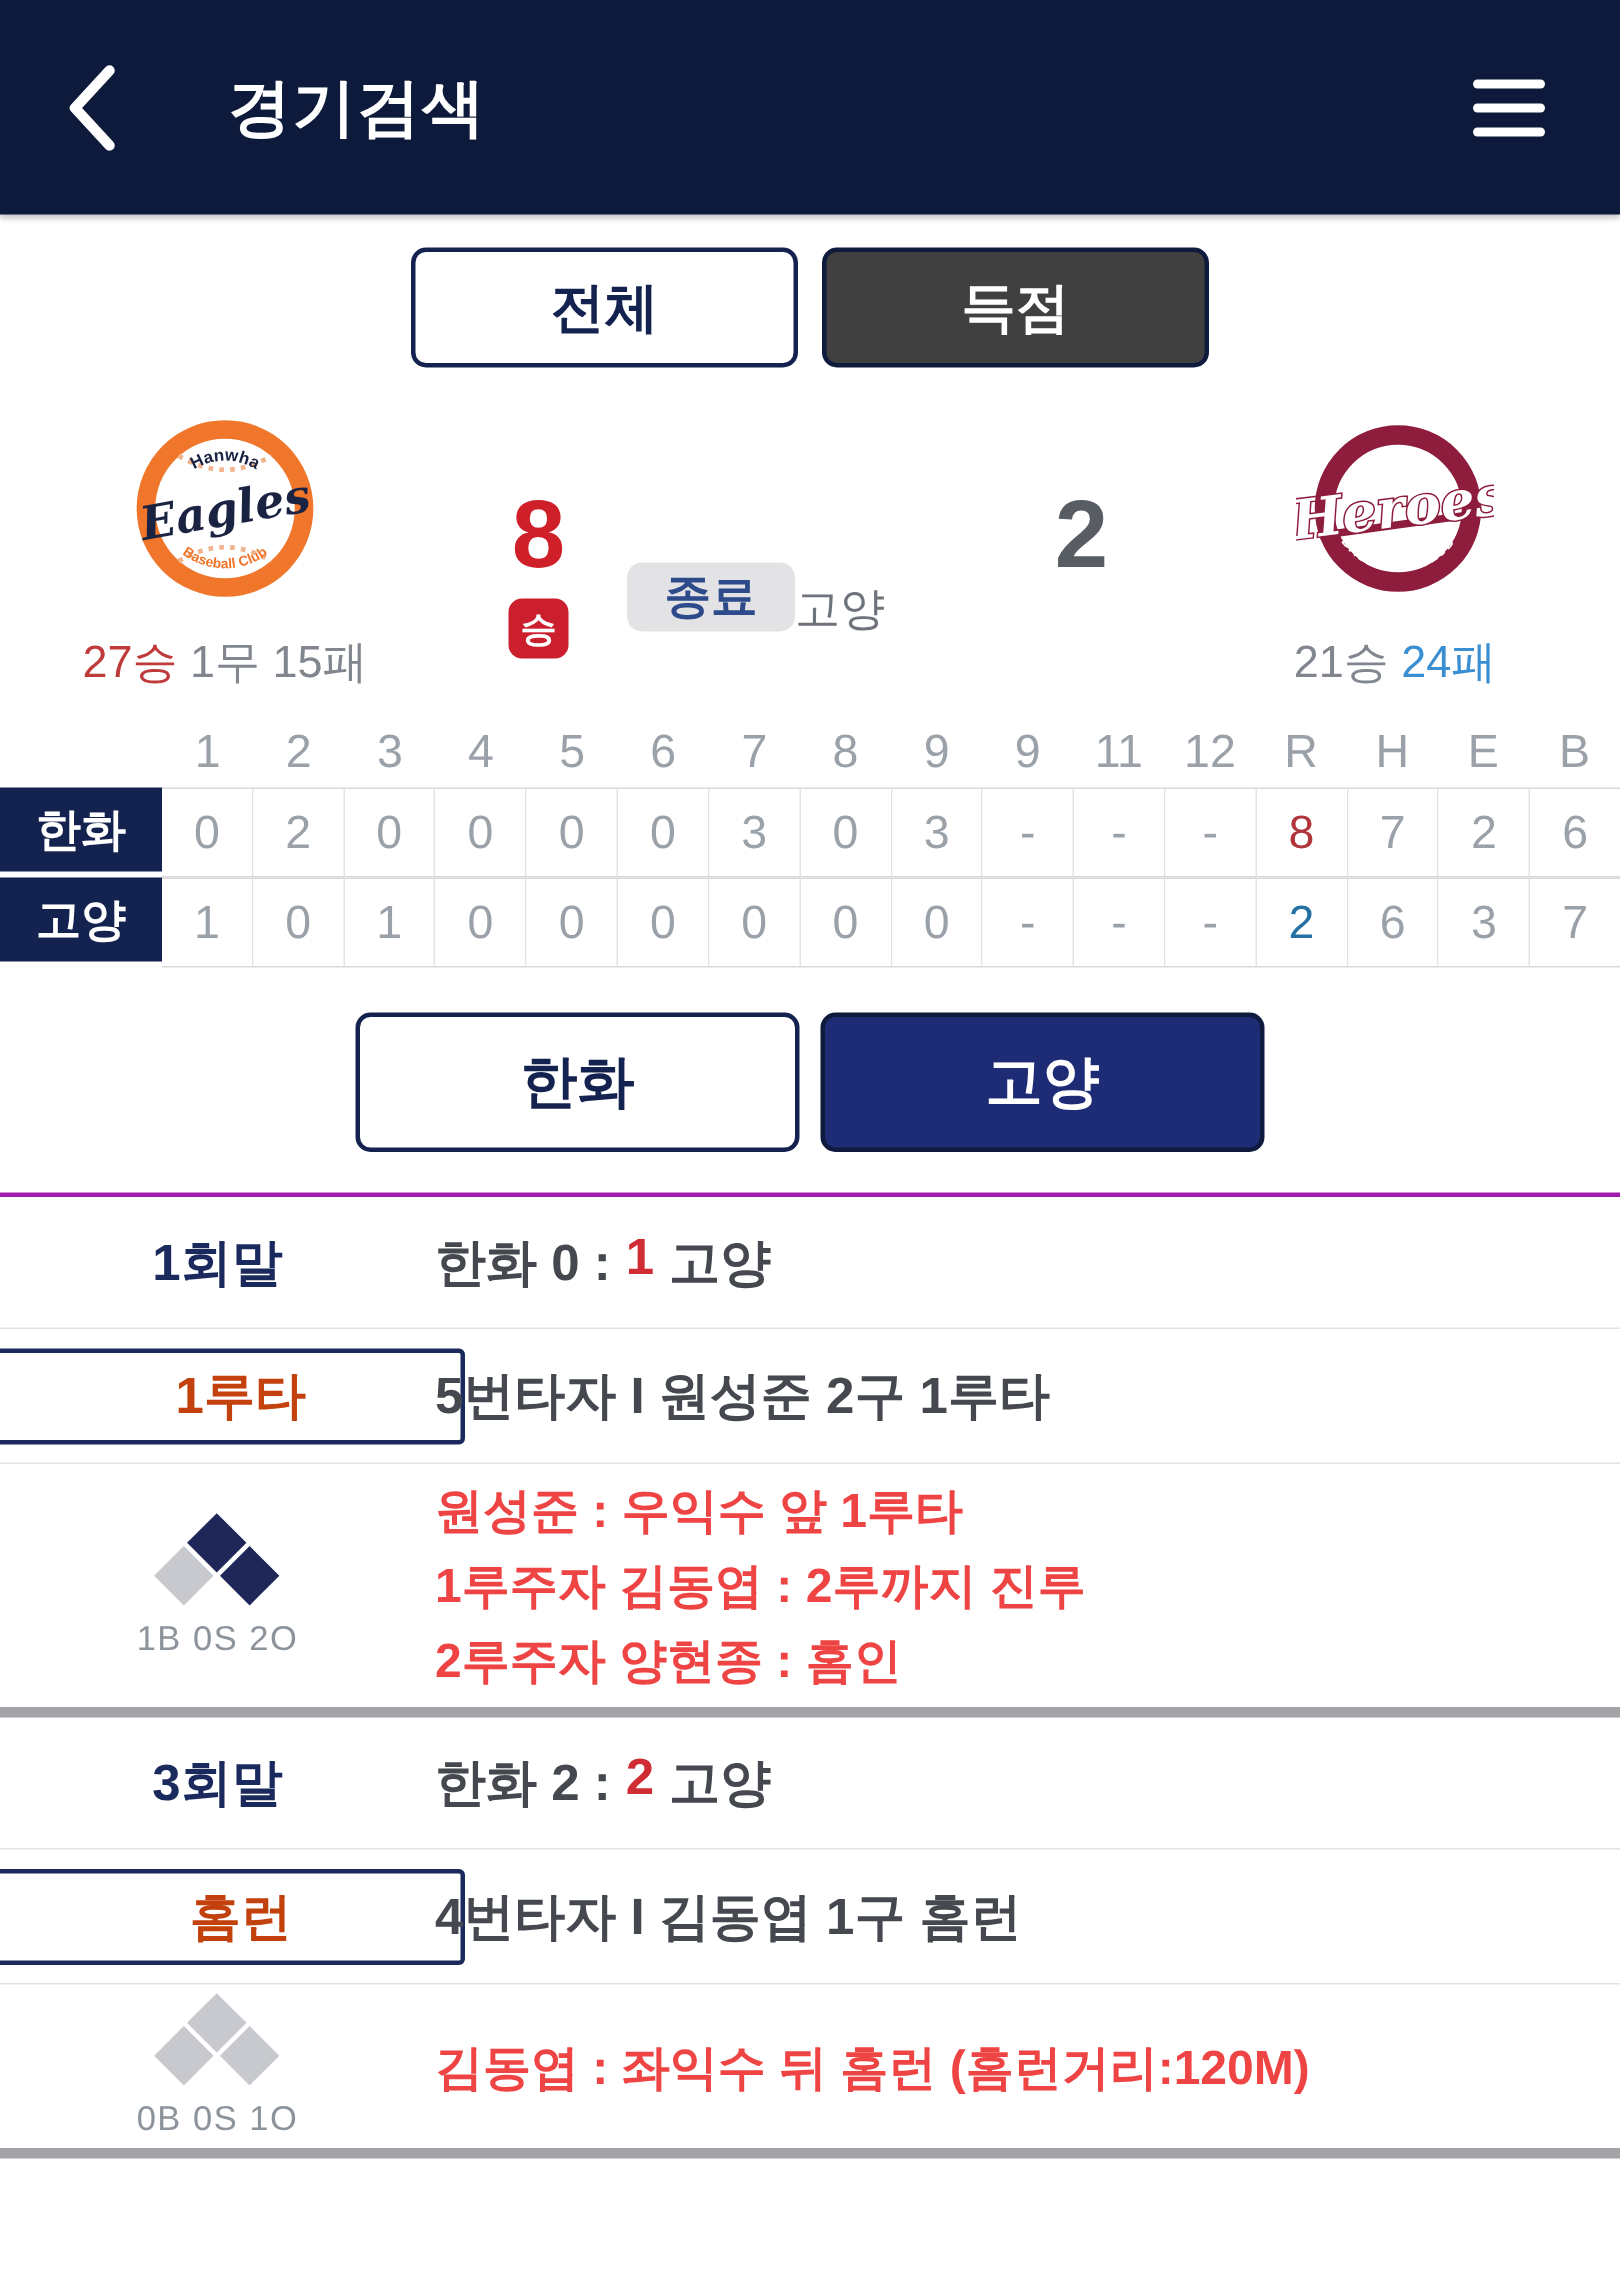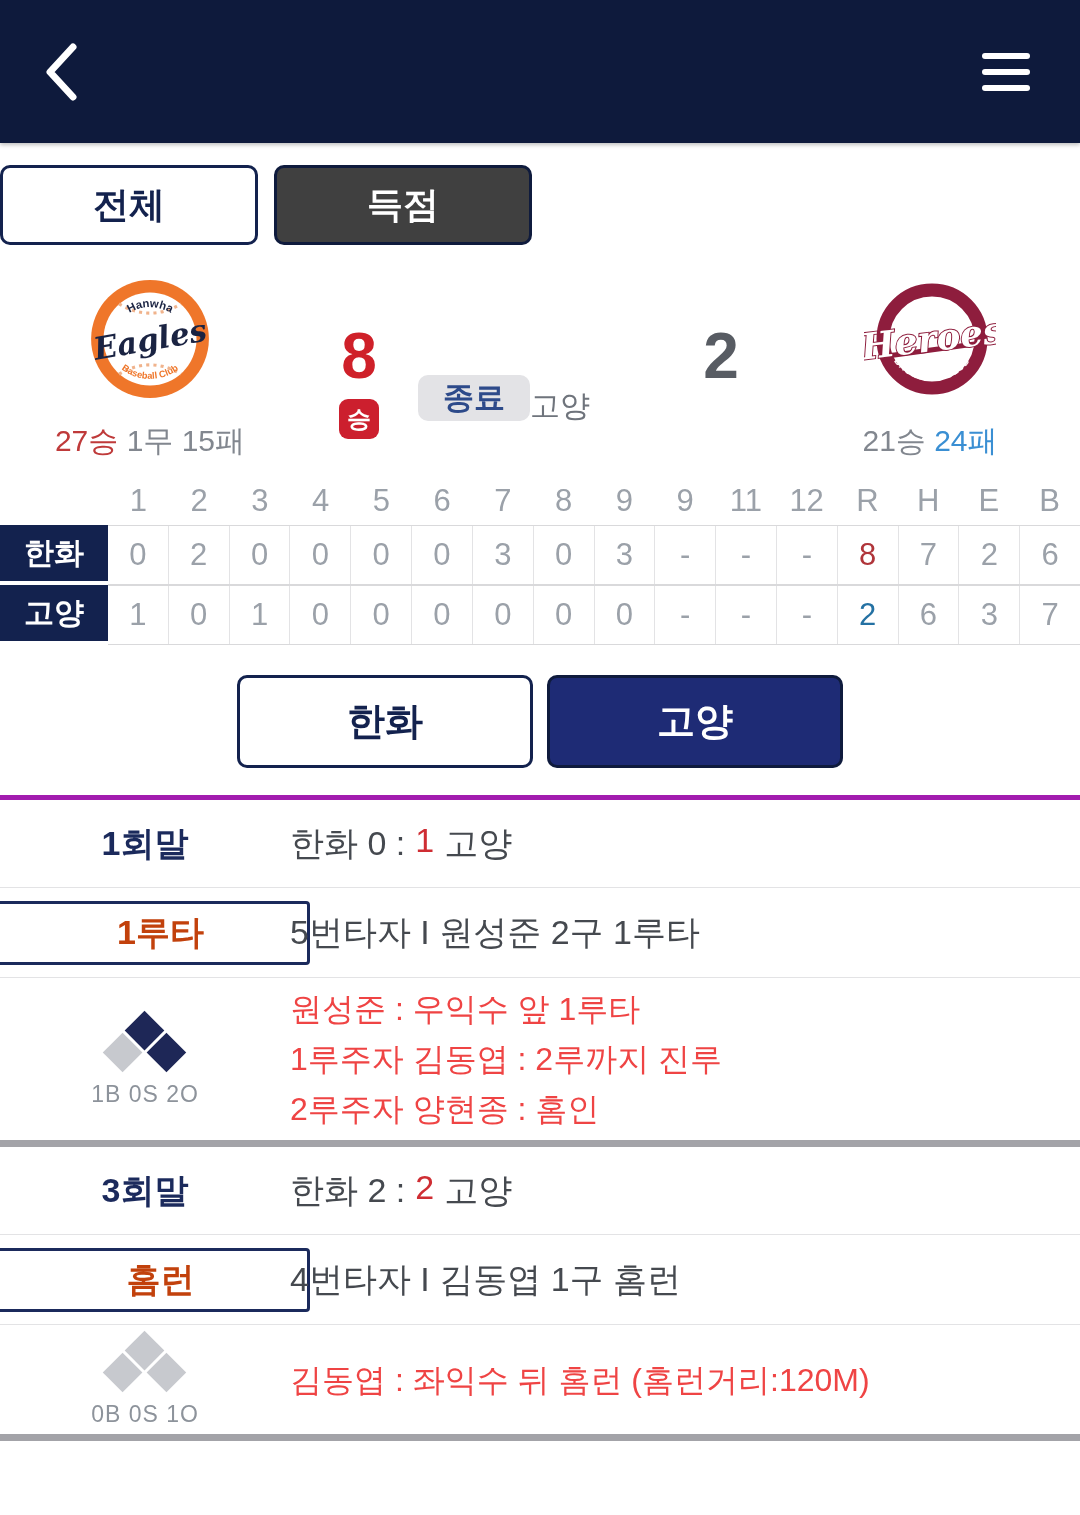--- a/index.html
+++ b/index.html
@@ -9,21 +9,21 @@
   
   .app-header { height:143px; background:#0e1a3c; display:flex; align-items:center;
     padding:0 44px; position:relative; box-shadow:0 2px 4px rgba(0,0,0,0.25); }
   .back-btn { width:50px; height:60px; display:flex; align-items:center; cursor:pointer; }
   .app-title { color:#ffffff; font-size:42px; font-weight:bold; margin-left:58px; letter-spacing:1px; }
   .menu-btn { position:absolute; right:50px; top:50%; transform:translateY(-50%);
     width:48px; display:flex; flex-direction:column; gap:10px; cursor:pointer; }
   .menu-btn span { display:block; height:6px; background:#ffffff; border-radius:3px; }
 
   
-  .filter-row { display:flex; gap:16px; padding-top:22px; }
+  .filter-row { display:flex; justify-content:center; gap:16px; padding-top:22px; }
   .pill-btn { width:258px; height:80px; border-radius:10px; display:flex; align-items:center;
     justify-content:center; font-size:36px; font-weight:bold; cursor:pointer; }
   .pill-btn.inactive { background:#ffffff; border:3px solid #13224e; color:#13224e; }
   .pill-btn.active { background:#404040; border:3px solid #0f1b3d; color:#ffffff; }
 
   
   .matchup { display:flex; margin-top:30px; height:188px; }
   .team-col { width:300px; display:flex; flex-direction:column; align-items:center; }
   .score-col { width:118px; display:flex; flex-direction:column; align-items:center; padding-top:48px; }
   .mid-col { flex:1; display:flex; flex-direction:row; align-items:center; padding-top:58px; }
@@ -58,26 +58,26 @@
   .sb-cell.r-blue { color:#2471a3; }
 
   
   .team-tabs { display:flex; justify-content:center; gap:14px; margin-top:30px; }
   .team-tab { width:296px; height:93px; border-radius:10px; font-size:38px; font-weight:bold;
     display:flex; align-items:center; justify-content:center; cursor:pointer; }
   .team-tab.inactive { background:#ffffff; border:3px solid #13224e; color:#13224e; }
   .team-tab.active { background:#1e2b75; border:3px solid #0f1b3d; color:#ffffff; }
 
   
-  .events { margin-top:27px; border-top:5px solid #a21caf; }
+  .events { margin-top:27px; border-top:3px solid #a21caf; }
   .ev-row { display:flex; align-items:center; border-bottom:1px solid #e3e3e5; }
   .ev-row.thick { border-bottom:7px solid #a3a3a8; }
   .ev-label-col { width:290px; flex:none; display:flex; flex-direction:column;
     align-items:center; justify-content:center; }
-  .ev-content { flex:1; display:flex; align-items:flex-start; }
+  .ev-content { flex:1; display:flex; align-items:flex-start;font-weight:bold; }
   .ev-inning { height:88px; }
   .inning-label { font-size:34px; font-weight:bold; color:#1b2a5c; }
   .score-line { font-size:34px; color:#45494f; display:flex; gap:10px; }
   .score-line .red { color:#cf2d33; }
   .ev-play { height:90px; }
   .play-box { width:326px; height:64px; border:3px solid #1b2a5c; border-radius:4px;
     color:#c2410c; font-size:34px; font-weight:bold; display:flex; align-items:center;
     justify-content:center; background:#ffffff; margin-left:4px;padding-left:27px; }
   .ev-detail { padding:6px 0; }
   .ev-detail .lines { display:flex; flex-direction:column; }
@@ -98,20 +98,21 @@
 </style>
 </head>
 <body>
 
 <div class="app-header">
   <div class="back-btn">
     <svg width="34" height="58" viewBox="0 0 34 58">
       <polyline points="29,4 6,29 29,54" fill="none" stroke="#ffffff" stroke-width="7" stroke-linecap="round" stroke-linejoin="round"></polyline>
     </svg>
   </div>
+  <div class="app-title">경기검색</div>
   <div class="menu-btn">
     <span></span>
       <span></span>
       <span></span>
   </div>
 </div>
 
 <div class="filter-row">
   <div class="pill-btn inactive">전체</div>
   <div class="pill-btn active">득점</div>

